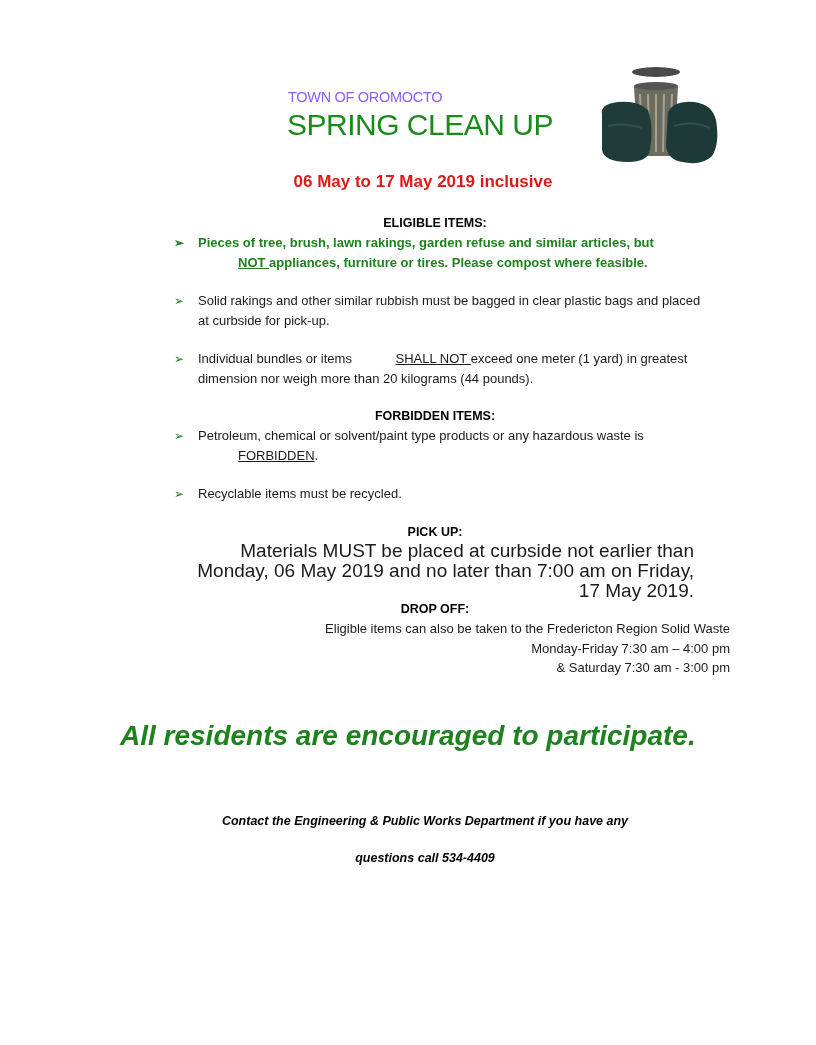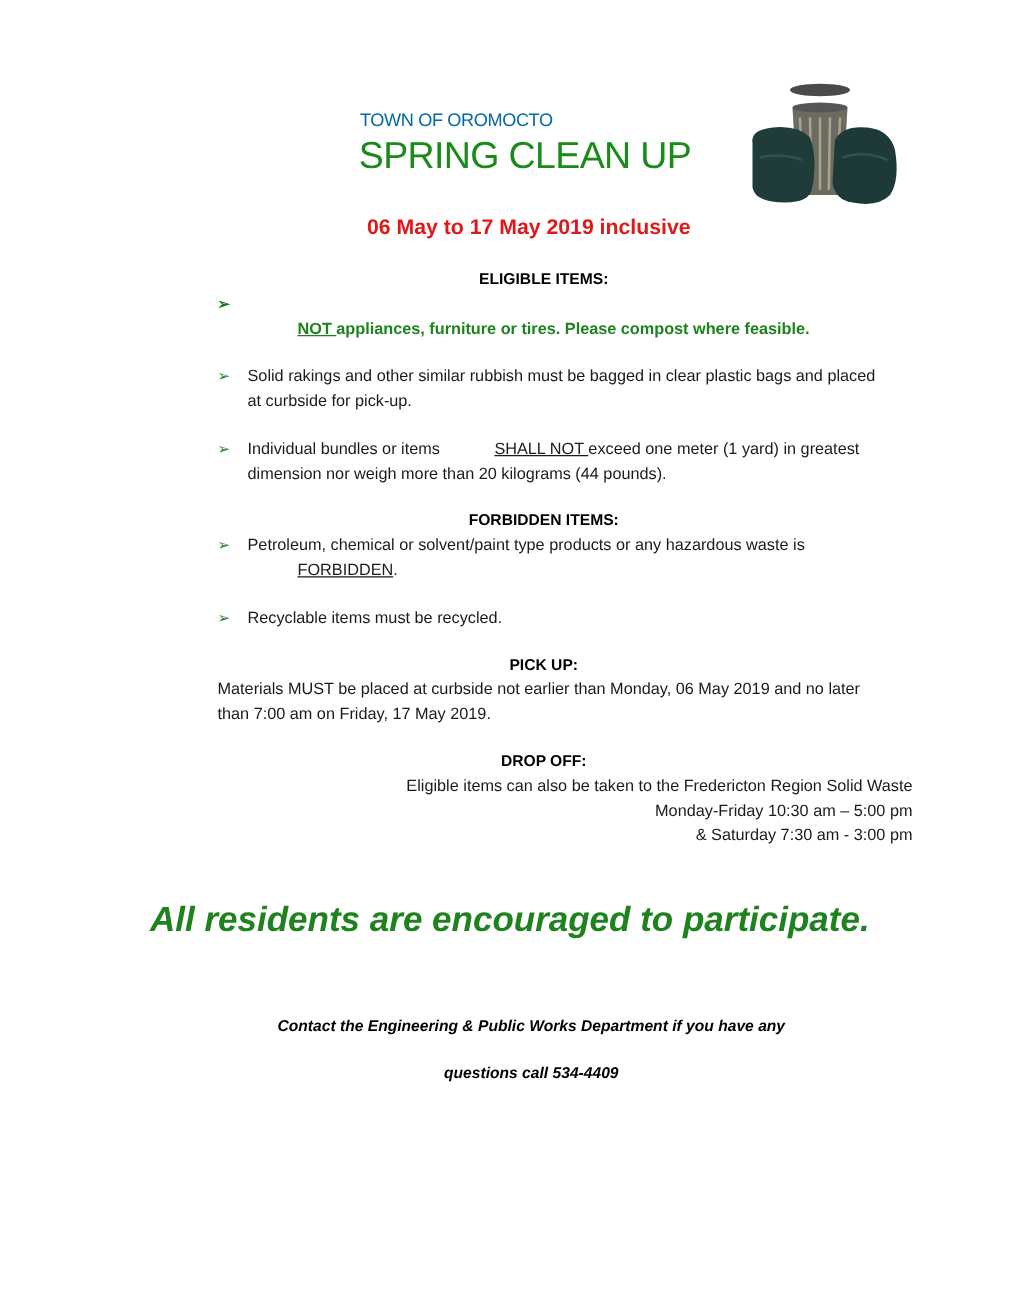--- a/index.html
+++ b/index.html
@@ -1,28 +1,28 @@
 <!DOCTYPE html>
 <html><head>
 <meta charset="utf-8">
 <style>
   html, body { margin: 0; padding: 0; background: #ffffff; }
   body { width: 816px; height: 1045px; position: relative; overflow: hidden;
          font-family: "Liberation Sans", sans-serif; color: #1a1a1a; }
   .abs { position: absolute; }
-  .town { left: 288px; top: 89px; font-size: 14.5px; letter-spacing: -0.3px; color: #0369a1; }
+  .town { left: 288px; top: 89px; font-size: 14.5px; letter-spacing: -0.3px; color: #8b5cf6; }
   .title { left: 287px; top: 108px; font-size: 30px; color: #1a8a1a; letter-spacing: -0.5px; }
   .dates { left: 0; width: 846px; top: 172px; text-align: center; font-size: 17px; font-weight: bold; color: #e01818; }
   .img { left: 598px; top: 66px; width: 124px; height: 102px; }
   .heading { left: 0; width: 870px; text-align: center; font-size: 12.5px; font-weight: bold; color: #000; }
   .bullet { left: 174px; width: 530px; font-size: 13px; line-height: 20px; }
   .arrow { position: absolute; left: 0; top: 0; color: #1e7a1e; font-size: 12px; }
   .btext { margin-left: 24px; }
   .green { color: #1e821e; font-weight: bold; }
-  .para { left: 174px; width: 520px; font-size: 13px; line-height: 20px; }
+  .para { left: 174px; width: 520px; font-size: 19px; line-height: 20px; text-align: right; }
   .center { left: 140px; width: 590px; text-align: center; font-size: 13px; line-height: 19.5px; }
   .big { left: 120px; width: 610px; text-align: left; font-size: 28px; line-height: 38px;
          font-weight: bold; font-style: italic; color: #1e821e; }
   .contact { left: 120px; width: 610px; text-align: center; font-size: 12.5px; font-weight: bold; font-style: italic; color: #000; }
   u { text-decoration: underline; padding-left: 40px; }
 </style>
 </head>
 <body>
 
 <div class="abs town">TOWN OF OROMOCTO</div>
@@ -46,21 +46,21 @@
     <path d="M76 60 Q94 54 112 62" stroke="#2d5250" stroke-width="2" fill="none"></path>
   </svg>
 </div>
 
 <div class="abs dates">06 May to 17 May 2019 inclusive</div>
 
 <div class="abs heading" style="top:216px;">ELIGIBLE ITEMS:</div>
 
 <div class="abs bullet green" style="top:233px;">
   <span class="arrow">➢</span>
-  <div class="btext"><br><u>NOT </u><span>appliances, furniture or tires.  Please compost where feasible.</span></div>
+  <div class="btext"><span>Pieces of tree, brush, lawn rakings, garden refuse and similar articles,  but</span><br><u>NOT </u><span>appliances, furniture or tires.  Please compost where feasible.</span></div>
 </div>
 
 <div class="abs bullet" style="top:291px;">
   <span class="arrow">➢</span>
   <div class="btext">Solid rakings and other similar rubbish must be bagged in clear plastic  bags and placed at curbside for pick-up.</div>
 </div>
 
 <div class="abs bullet" style="top:349px;">
   <span class="arrow">➢</span>
   <div class="btext"><span>Individual bundles or items </span><u>SHALL NOT </u><span>exceed one meter (1 yard) in greatest dimension nor weigh more than 20 kilograms (44 pounds).</span></div>
@@ -77,19 +77,19 @@
   <span class="arrow">➢</span>
   <div class="btext">Recyclable items must be recycled.</div>
 </div>
 
 <div class="abs heading" style="top:525px;">PICK UP:</div>
 <div class="abs para" style="top:541px;">Materials MUST be placed at curbside not earlier than Monday, 06 May  2019 and no later than 7:00 am on Friday, 17 May 2019.</div>
 
 <div class="abs heading" style="top:602px;">DROP OFF:</div>
 <div class="abs center" style="top:619px;text-align:right;">
   <div>Eligible items can also be taken to the Fredericton Region Solid  Waste</div>
-  <div>Monday-Friday 10:30 am – 5:00 pm</div>
+  <div>Monday-Friday 7:30 am – 4:00 pm</div>
   <div>&amp; Saturday 7:30 am - 3:00 pm</div>
 </div>
 
 <div class="abs big" style="top:717px;">All residents are encouraged to participate.</div>
 <div class="abs contact" style="top:814px;">Contact the Engineering &amp; Public Works Department  if you have any</div>
 <div class="abs contact" style="top:851px;">questions call 534-4409</div>
 
 </body></html>

